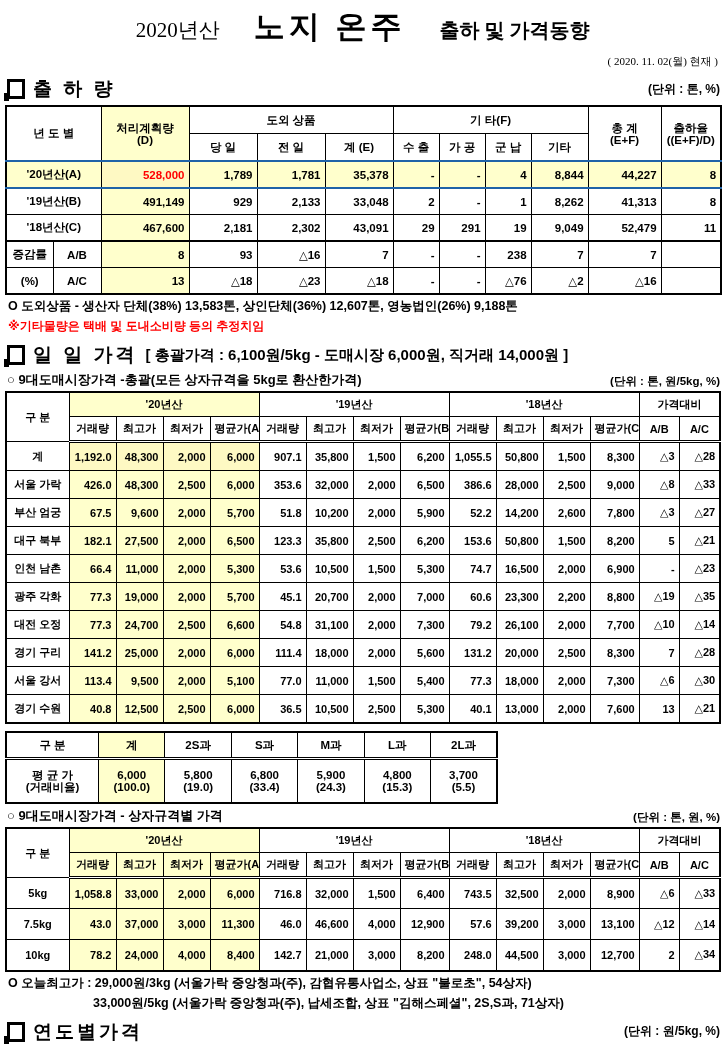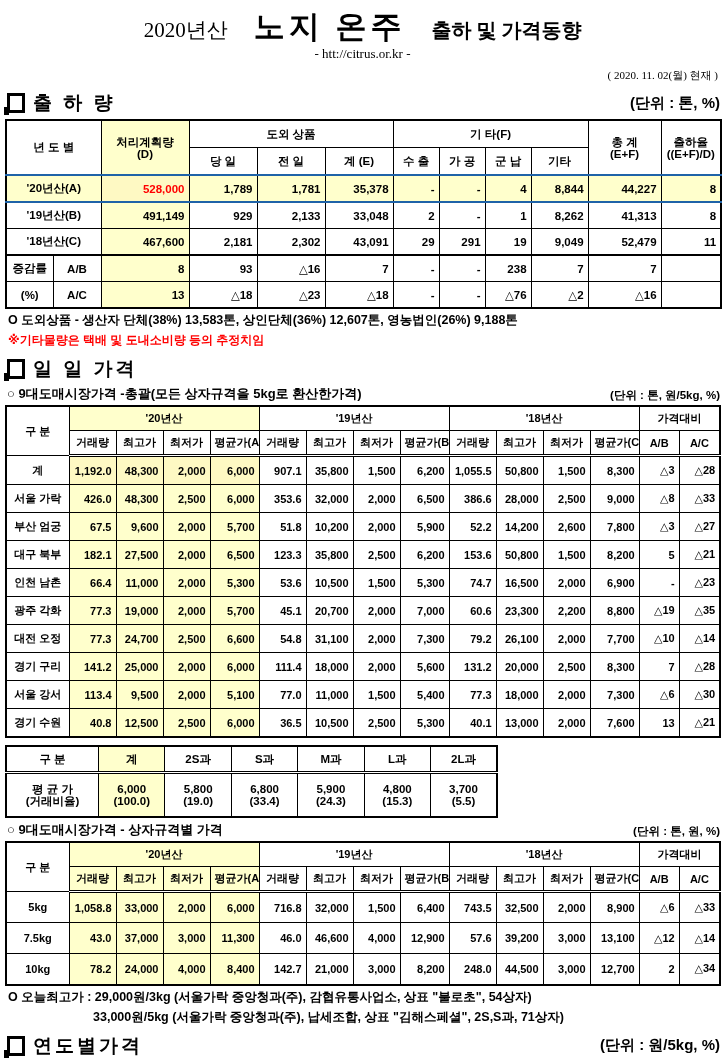--- a/index.html
+++ b/index.html
@@ -1,33 +1,33 @@
 <!DOCTYPE html>
 <html><head>
 <meta charset="utf-8">
 <style>
   html,body{margin:0;padding:0;background:#fff;}
   body{width:725px;height:1064px;box-sizing:border-box;padding:6px 5px 0 5px;
        font-family:"Liberation Sans","DejaVu Sans",sans-serif;color:#000;overflow:hidden;}
   
   .tophead{text-align:center;}
-  .titleline{display:flex;justify-content:center;align-items:baseline;gap:26px;
+  .titleline{display:flex;justify-content:center;align-items:baseline;gap:34px;
              font-family:"Liberation Serif","DejaVu Serif",serif;}
   .titleline .yr{font-size:21px;}
   .titleline .big{font-size:31px;font-weight:bold;letter-spacing:4px;}
   .titleline .sub{font-size:20px;font-weight:bold;}
   .url{font-size:13px;font-family:"Liberation Serif",serif;margin-top:-2px;}
   .date{font-size:11px;text-align:right;margin:6px 2px 0 0;font-family:"Liberation Serif",serif;}
   
   .sec{display:flex;align-items:center;margin:7px 0 3px 0;}
   .sq{width:12px;height:14px;border:3px solid #000;margin:0 8px 0 2px;position:relative;background:#fff;flex:0 0 auto;}
   .sq::after{content:"";position:absolute;left:-6px;bottom:-5px;width:5px;height:8px;background:#000;}
   .sec .t{font-size:19px;font-weight:bold;letter-spacing:3px;}
   .sec .bracket{font-size:15px;font-weight:bold;margin-left:8px;letter-spacing:0;}
-  .sec .unit{margin-left:auto;font-size:15px;font-weight:bold;}
+  .sec .unit{margin-left:auto;font-size:12px;font-weight:bold;}
   .subline{display:flex;align-items:flex-end;font-size:13px;font-weight:bold;margin:3px 0 2px 2px;}
   .subline .unit{margin-left:auto;font-size:11.5px;text-align:right;}
   
   table{width:100%;border-collapse:collapse;table-layout:fixed;}
   th,td{border:1px solid #000;font-size:11.5px;font-weight:bold;padding:0 4px;
         white-space:nowrap;overflow:hidden;text-align:center;}
   .num{text-align:right;}
   .dl{border-left:1px dotted #777;}
   .yellow{background:#FFFFCC;}
   .blue{background:#fef9c3;}
@@ -58,21 +58,20 @@
 </style>
 </head>
 <body>
 
 <div class="tophead">
   <div class="titleline">
     <span class="yr">2020년산</span>
     <span class="big">노지 온주</span>
     <span class="sub">출하 및 가격동향</span>
   </div>
-  <div class="url">- htt://citrus.or.kr -</div>
   <div class="date">( 2020. 11. 02(월) 현재 )</div>
 </div>
 
 <div class="sec">
   <span class="sq"></span>
   <span class="t">출 하 량</span>
   <span class="unit">(단위 : 톤, %)</span>
 </div>
 
 <table id="t1">
@@ -194,20 +193,21 @@
     </tr>
     </tbody>
 </table>
 
 <div class="note">O 도외상품 - 생산자 단체(38%) 13,583톤,  상인단체(36%) 12,607톤,  영농법인(26%) 9,188톤</div>
 <div class="note rednote">※기타물량은 택배 및 도내소비량 등의 추정치임</div>
 
 <div class="sec">
   <span class="sq"></span>
   <span class="t">일 일 가격</span>
+  <span class="bracket">[ 총괄가격 : 6,100원/5kg - 도매시장 6,000원, 직거래 14,000원 ]</span>
 </div>
 <div class="subline">
   <span>○ 9대도매시장가격 -총괄(모든 상자규격을 5kg로 환산한가격)</span>
   <span class="unit">(단위 : 톤, 원/5kg, %)</span>
 </div>
 
 <table class="pricetable" id="t2">
   <colgroup>
       <col style="width:63px">
       <col style="width:47px">

